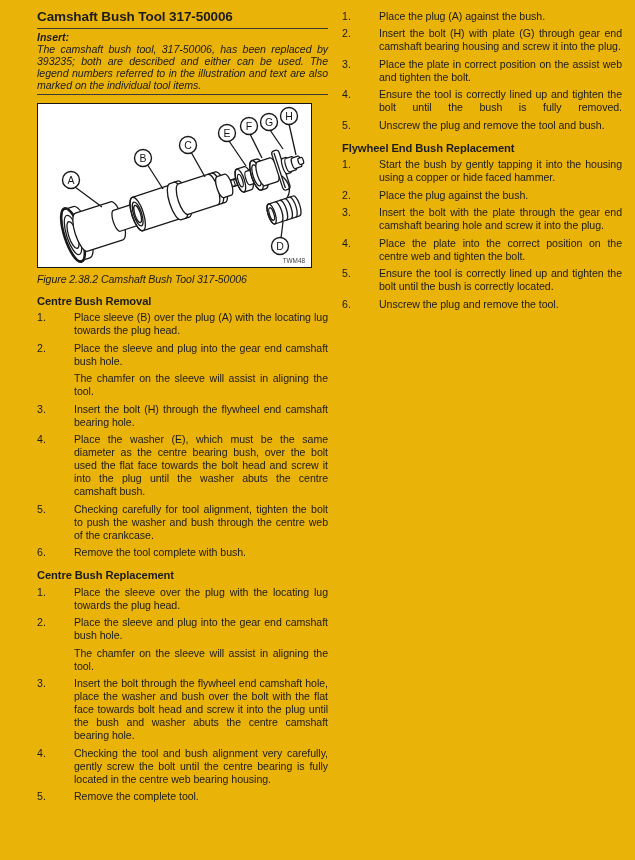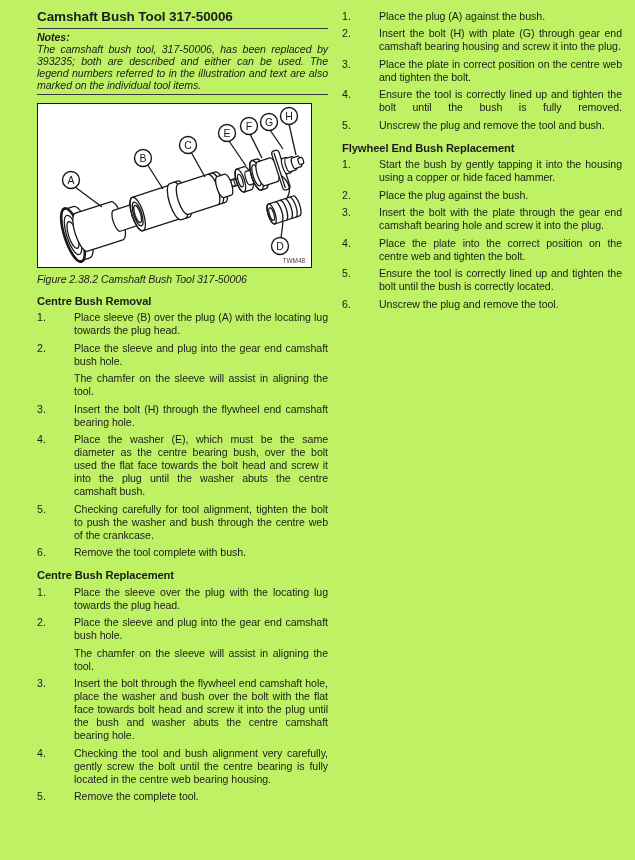--- a/index.html
+++ b/index.html
@@ -2,21 +2,21 @@
 <html><head>
 <meta charset="utf-8">
 <style>
   html,body { margin:0; padding:0; }
   body {
     width:635px; height:860px; background:#ffffff;
     font-family:"Liberation Sans","DejaVu Sans",sans-serif;
     color:#1c1c1c;
     -webkit-font-smoothing:antialiased;
   }
-  .page { position:relative; width:635px; height:860px; overflow:hidden; background:#bef264; }
+  .page { position:relative; width:635px; height:860px; overflow:hidden; background:#eab308; }
   .col-left  { position:absolute; left:37px; top:9px;  width:291px; }
   .col-right { position:absolute; left:342px; top:5px; width:280px; }
 
   .title { font-size:13.5px; font-weight:700; margin:0; letter-spacing:-0.1px; }
   .rule  { border-top:1.7px solid #3a3a3a; margin-top:4px; }
   .notes { font-style:italic; font-size:10.6px; line-height:11.9px; margin-top:3px; text-align:justify; letter-spacing:-0.05px; }
   .notes-label { font-weight:700; }
   .notes-rule { margin-top:2px; }
 
   .figure-frame { margin-top:8px; width:273px; height:163px; border:1.6px solid #161616; background:#fff; }
@@ -45,21 +45,21 @@
 <body>
 
 <div class="page">
 
   <div class="col-left">
 
     <h1 class="title">Camshaft Bush Tool 317-50006</h1>
     <div class="rule"></div>
 
     <div class="notes">
-      <div class="notes-label">Notes:</div>
+      <div class="notes-label">Insert:</div>
       <div class="notes-text">The camshaft bush tool, 317-50006, has been replaced by 393235; both are described and either can be used. The legend numbers referred to in the illustration and text are also marked on the individual tool items.</div>
     </div>
     <div class="rule notes-rule"></div>
 
     <div class="figure-frame">
       <svg width="273" height="163" viewBox="0 0 273 163">
 
         <g transform="translate(35,131) rotate(-18)">
 
           <g>
@@ -274,21 +274,21 @@
           </li>
           <li>
             <span class="num">2.</span>
             <div class="stext">
               <div class="t">Insert the bolt (H) with plate (G) through gear end camshaft bearing housing and screw it into the plug.</div>
             </div>
           </li>
           <li>
             <span class="num">3.</span>
             <div class="stext">
-              <div class="t">Place the plate in correct position on the centre web and tighten the bolt.</div>
+              <div class="t">Place the plate in correct position on the assist web and tighten the bolt.</div>
             </div>
           </li>
           <li>
             <span class="num">4.</span>
             <div class="stext">
               <div class="t">Ensure the tool is correctly lined up and tighten the bolt until the bush is fully removed.</div>
             </div>
           </li>
           <li>
             <span class="num">5.</span>

